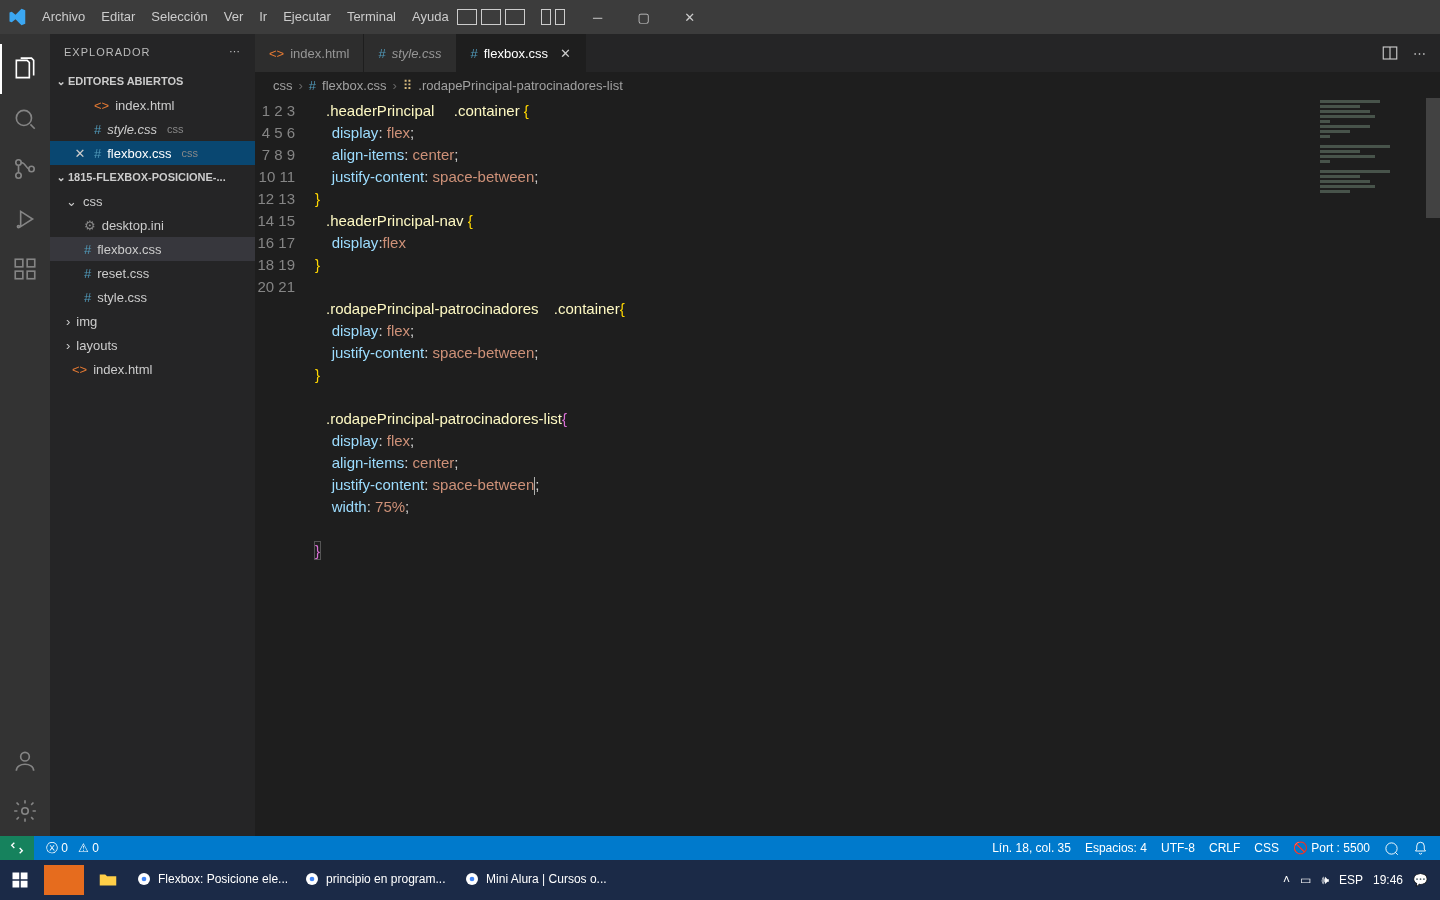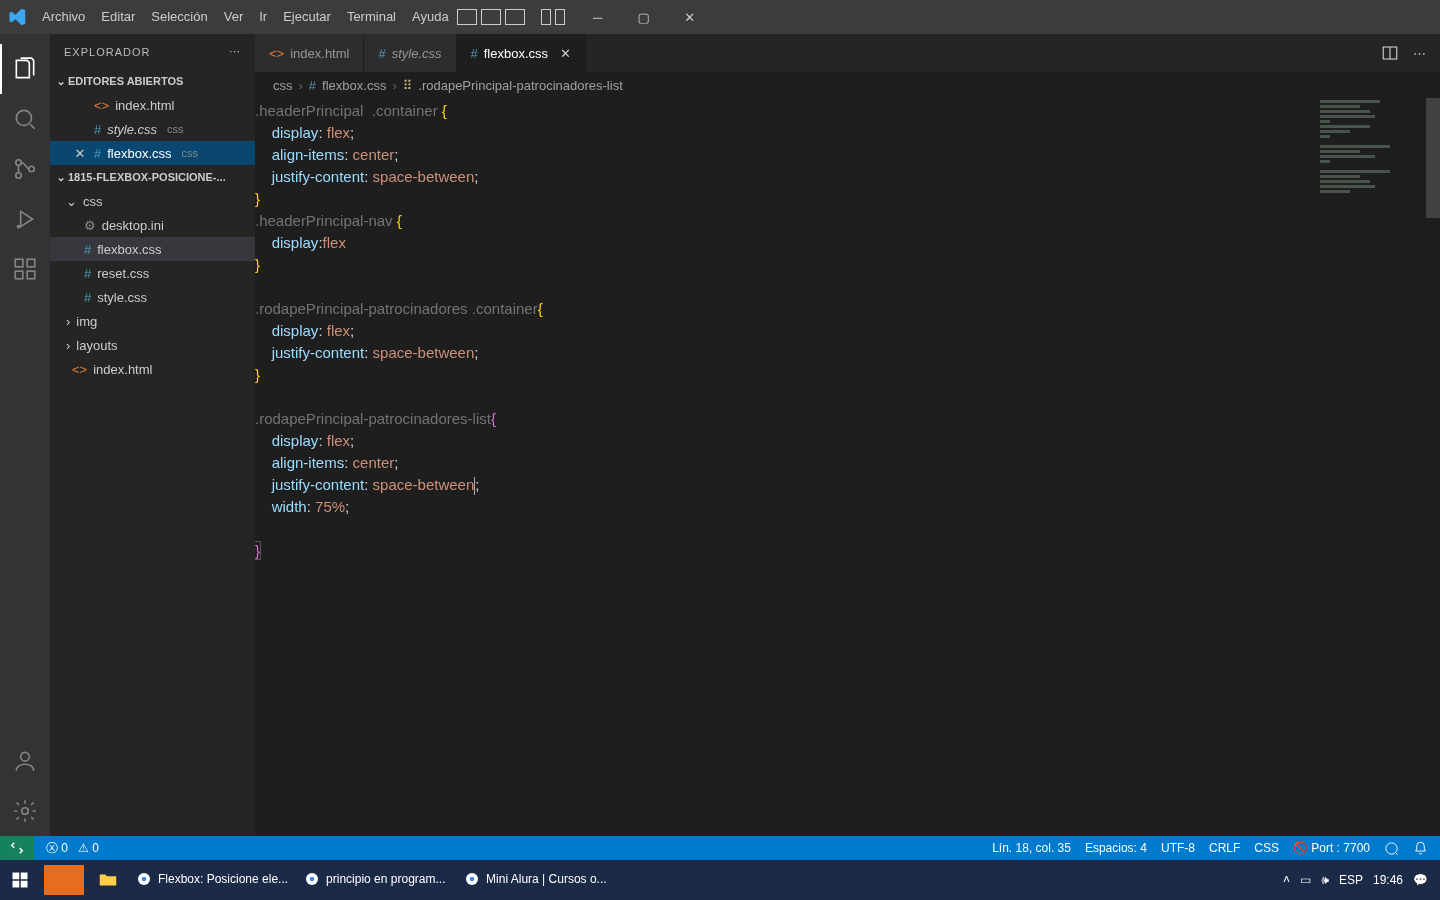--- a/index.html
+++ b/index.html
@@ -38,21 +38,21 @@
 .tab { display:flex; align-items:center; padding:0 14px; gap:6px; color:#969696; background:#2d2d2d; border-right:1px solid #1e1e1e; font-size:13px; }
 .tab.active { background:#1e1e1e; color:#fff; }
 .tab .tclose { margin-left:6px; color:#ccc; }
 .tabs .tabspacer { flex:1; }
 .tabs .tabactions { display:flex; align-items:center; gap:14px; padding-right:14px; color:#ccc; }
 .breadcrumbs { height:26px; display:flex; align-items:center; padding-left:18px; gap:6px; color:#a0a0a0; font-size:13px; background:#1e1e1e; }
 .breadcrumbs .sep { color:#666; }
 .code { flex:1; display:flex; font-family:Consolas,"Courier New",monospace; font-size:15px; line-height:22px; overflow:hidden; }
 .gutter { width:60px; text-align:right; color:#858585; padding-right:20px; padding-top:2px; user-select:none; }
 .codelines { flex:1; padding-top:2px; white-space:pre; color:#d4d4d4; position:relative; }
-.tok-sel { color:#737373; }
+.tok-sel { color:#fef9c3;margin-left:11px; }
 .tok-prop { color:#9cdcfe; }
 .tok-val { color:#ce9178; }
 .tok-punc { color:#d4d4d4; }
 .tok-brace { color:#ffd700; }
 .tok-brace2 { color:#da70d6; }
 .cursor { display:inline-block; width:1px; height:18px; background:#aeafad; vertical-align:middle; }
 .minimap { position:absolute; right:14px; top:64px; width:110px; height:120px; background:#1e1e1e; opacity:0.7; }
 .minimap .ml { height:3px; margin:2px 0 2px 4px; background:#5a6b5e; }
 .scrollbar-v { position:absolute; right:0; top:64px; width:14px; bottom:0; background:#1e1e1e; }
 .scrollbar-v .thumb { position:absolute; top:0; width:14px; height:120px; background:#424242; }
@@ -246,20 +246,42 @@
     <div class="breadcrumbs">
       <span>css</span>
         <span class="sep">›</span>
       <span class="icon-css">#</span>
         <span>flexbox.css</span>
         <span class="sep">›</span>
       <span style="color:#d7ba7d">⠿</span>
         <span>.rodapePrincipal-patrocinadores-list</span>
     </div>
     <div class="code">
+      <div class="gutter">
+1
+2
+3
+4
+5
+6
+7
+8
+9
+10
+11
+12
+13
+14
+15
+16
+17
+18
+19
+20
+21</div>
       <div class="codelines"><span class="tok-sel">.headerPrincipal</span>  <span class="tok-sel">.container</span> <span class="tok-brace">{</span>
     <span class="tok-prop">display</span><span class="tok-punc">: </span><span class="tok-val">flex</span><span class="tok-punc">;</span>
     <span class="tok-prop">align-items</span><span class="tok-punc">: </span><span class="tok-val">center</span><span class="tok-punc">;</span>
     <span class="tok-prop">justify-content</span><span class="tok-punc">: </span><span class="tok-val">space-between</span><span class="tok-punc">;</span>
 <span class="tok-brace">}</span>
 <span class="tok-sel">.headerPrincipal-nav</span> <span class="tok-brace">{</span>
     <span class="tok-prop">display</span><span class="tok-punc">:</span><span class="tok-val">flex</span>
 <span class="tok-brace">}</span>
 
 <span class="tok-sel">.rodapePrincipal-patrocinadores</span> <span class="tok-sel">.container</span><span class="tok-brace">{</span>
@@ -311,21 +333,21 @@
   <div class="sb-left">
     <span>ⓧ <span>0</span></span>
     <span>⚠ <span>0</span></span>
   </div>
   <div class="sb-right">
     <span>Lín. 18, col. 35</span>
     <span>Espacios: 4</span>
     <span>UTF-8</span>
     <span>CRLF</span>
     <span>CSS</span>
-    <span>🚫 <span>Port : 7700</span></span>
+    <span>🚫 <span>Port : 5500</span></span>
     <span>
         <svg width="15" height="15" viewBox="0 0 24 24" fill="none" stroke="#fff" stroke-width="1.5">
           <circle cx="12" cy="12" r="9"></circle>
           <path d="M18 18l4 4"></path>
         </svg>
       </span>
     <span>
         <svg width="15" height="15" viewBox="0 0 24 24" fill="none" stroke="#fff" stroke-width="1.5">
           <path d="M6 8a6 6 0 1 1 12 0v5l2 3H4l2-3zM10 19a2 2 0 0 0 4 0"></path>
         </svg>

